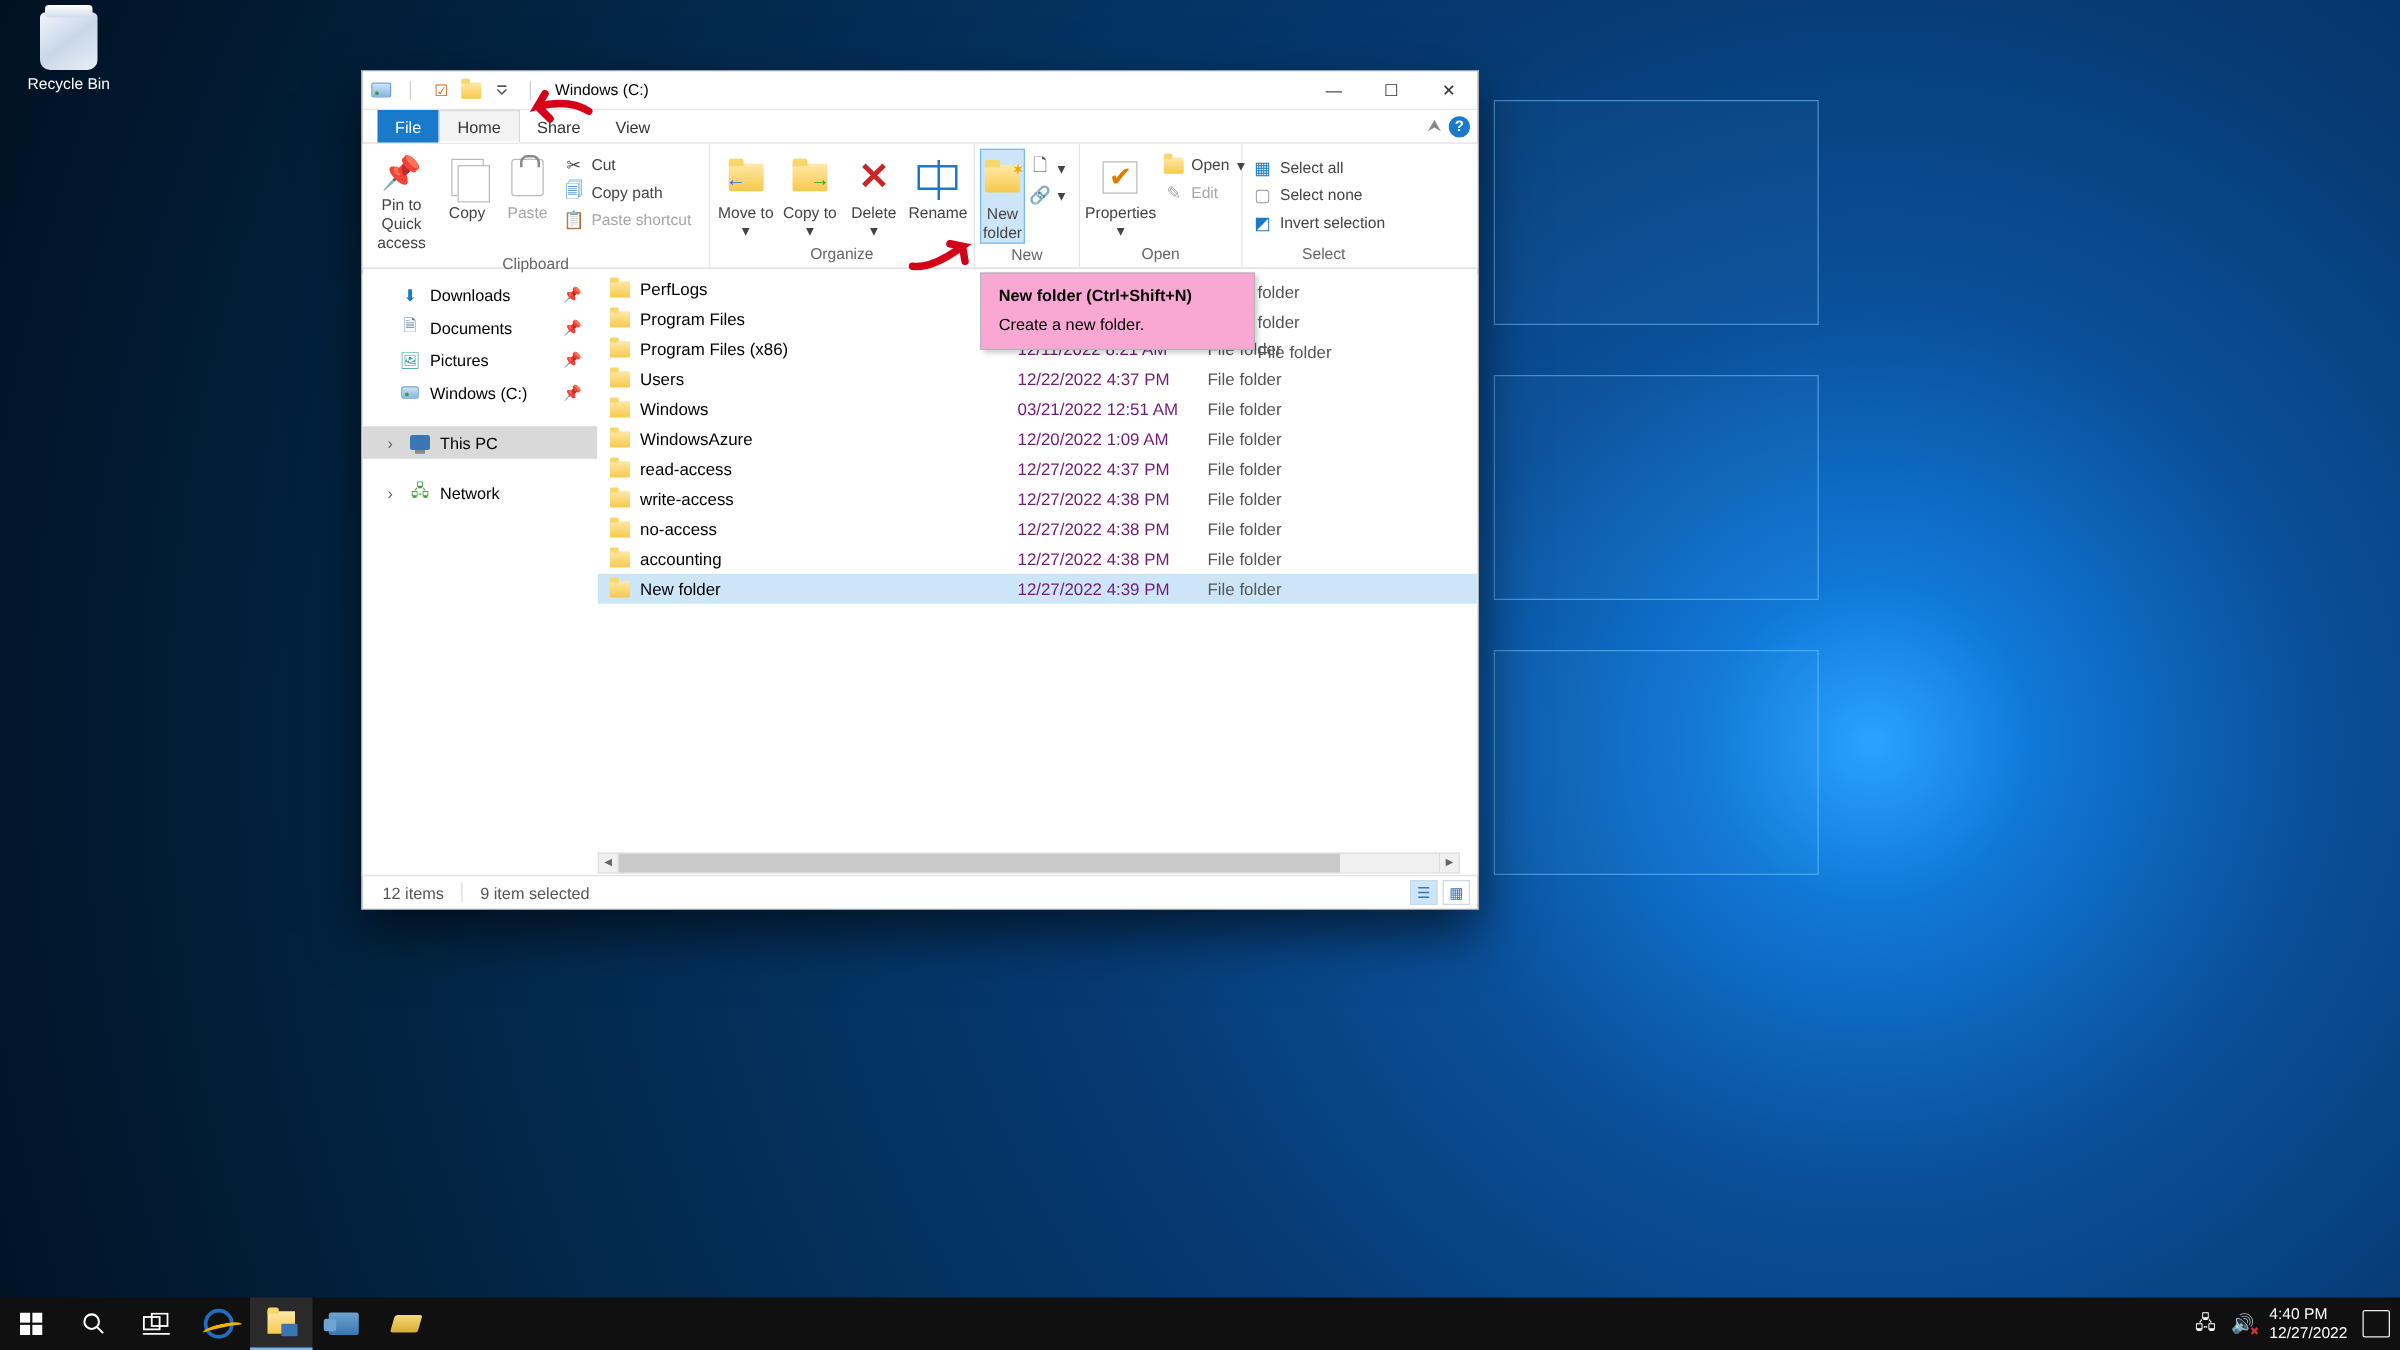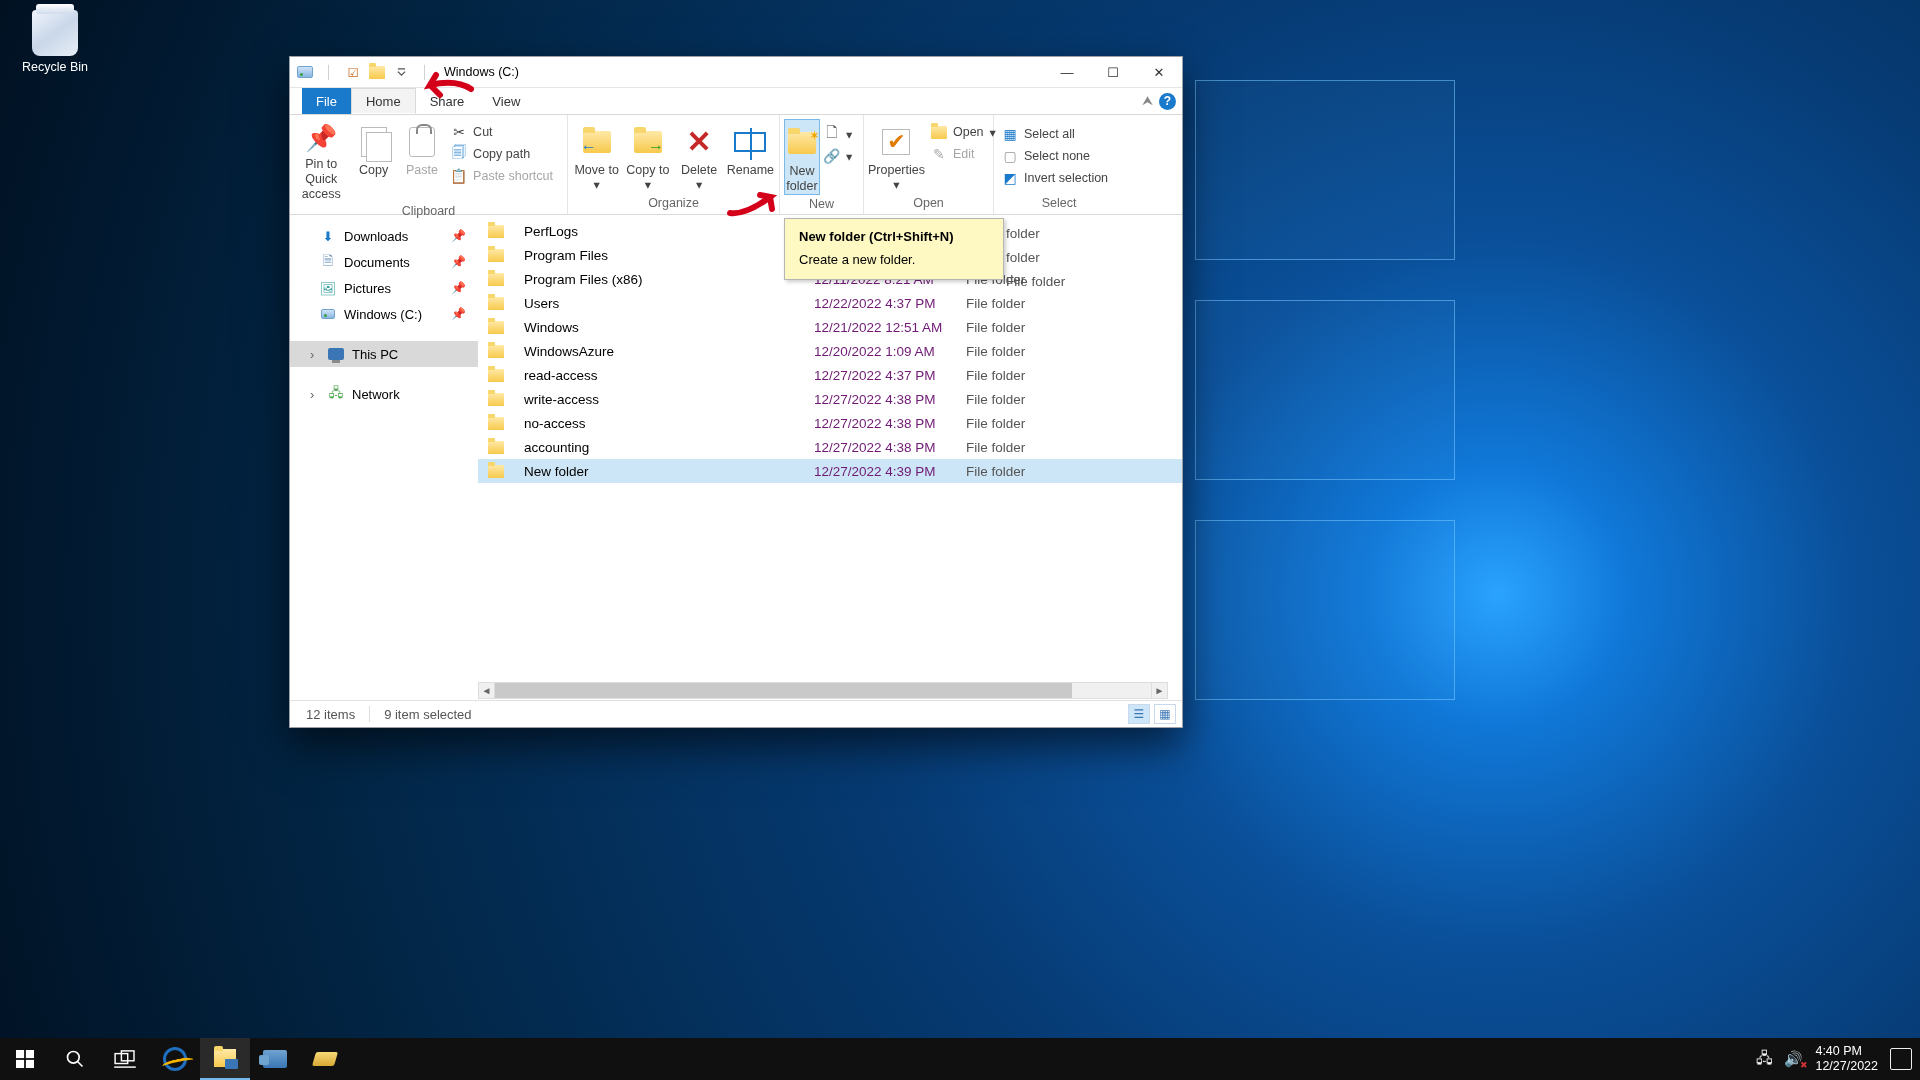--- a/index.html
+++ b/index.html
@@ -81,33 +81,33 @@
 .nav-pane { width: 188px; background:#fff; padding-top:4px; font-size:13px; overflow:hidden; }
 .nav-item { display:flex; align-items:center; height:26px; padding-left:30px; gap:8px; position:relative; }
 .nav-item.sel { background:#d9d9d9; }
 .nav-item .pin { margin-left:auto; margin-right:12px; color:#777; font-size:12px; }
 .nav-item .nic { width:16px; height:16px; display:flex; align-items:center; justify-content:center; font-size:13px; }
 .nav-group-spacer { height:14px; }
 
 .file-list { flex:1; background:#fff; position:relative; font-size:13.5px; overflow:hidden; }
 .frow { display:flex; align-items:center; height:24px; padding-left:10px; }
 .frow.sel { background:#cde6f7; }
-.fcell.name { width:326px; display:flex; align-items:center; gap:20px; }
+.fcell.name { width:326px; display:flex; align-items:center; gap:8px; }
 .fcell.date { width:152px; color:#701a75; }
 .fcell.type { width:140px; color:#555; }
 .small-folder { width:16px; height:13px; background:linear-gradient(#ffe9a8,#f7c94b); border-radius:1px; position:relative; }
 .small-folder::before { content:""; position:absolute; top:-3px; left:0; width:7px; height:4px; background:#f7d66b; border-radius:1px 1px 0 0; }
 
 .scroll-track { position:absolute; left:0; right:14px; bottom:0; height:17px; display:flex; align-items:center; }
 .sarrow { width:17px; height:17px; display:flex; align-items:center; justify-content:center; color:#666; background:#f0f0f0; border:1px solid #ddd; font-size:10px;}
 .sthumb-area { flex:1; background:#f0f0f0; height:17px; border-top:1px solid #ddd; border-bottom:1px solid #ddd; position:relative;}
 .sthumb { position:absolute; left:0; top:0; bottom:0; width:88%; background:#c9c9c9; }
 
 
-.tooltip { position:absolute; left:494px; top:161px; width:220px; background:#fef9c3; border:1px solid #b5b5b5; box-shadow: 2px 2px 4px rgba(0,0,0,.2); padding:10px 12px 12px 14px; font-size:13px; z-index:20; }
+.tooltip { position:absolute; left:494px; top:161px; width:220px; background:#f9a8d4; border:1px solid #b5b5b5; box-shadow: 2px 2px 4px rgba(0,0,0,.2); padding:10px 12px 12px 14px; font-size:13px; z-index:20; }
 .tooltip .ttitle { font-weight:bold; margin-bottom:8px; }
 
 
 .statusbar { position:absolute; left:0; right:0; bottom:0; height:27px; border-top:1px solid #e1e1e1; display:flex; align-items:center; font-size:13px; color:#555; padding: 0 6px 0 16px; }
 .statusbar .divider { width:1px; height:16px; background:#ddd; margin:0 14px; }
 .view-layouts { margin-left:auto; display:flex; gap:4px; }
 .vlbtn { width:22px; height:20px; border:1px solid #c9d8ea; display:flex; align-items:center; justify-content:center; color:#3b76b5; font-size:12px; }
 .vlbtn.active { background:#cde6f7; }
 
 
@@ -388,21 +388,21 @@
               <span>Users</span>
             </div>
             <div class="fcell date">12/22/2022 4:37 PM</div>
             <div class="fcell type">File folder</div>
           </div>
           <div class="frow">
             <div class="fcell name">
               <span class="small-folder"></span>
               <span>Windows</span>
             </div>
-            <div class="fcell date">12/21/2022 12:51 AM</div>
+            <div class="fcell date">03/21/2022 12:51 AM</div>
             <div class="fcell type">File folder</div>
           </div>
           <div class="frow">
             <div class="fcell name">
               <span class="small-folder"></span>
               <span>WindowsAzure</span>
             </div>
             <div class="fcell date">12/20/2022 1:09 AM</div>
             <div class="fcell type">File folder</div>
           </div>

